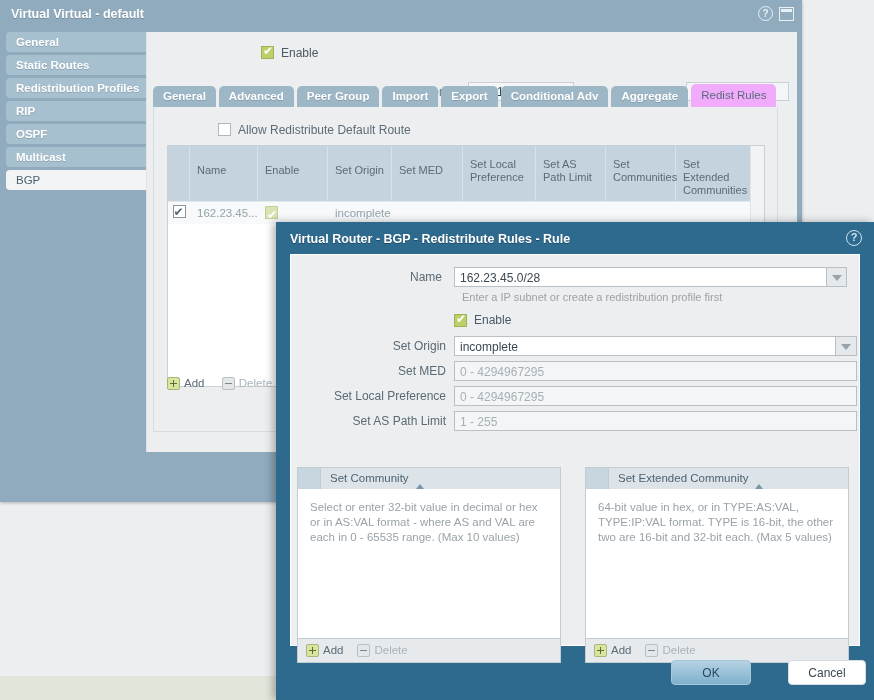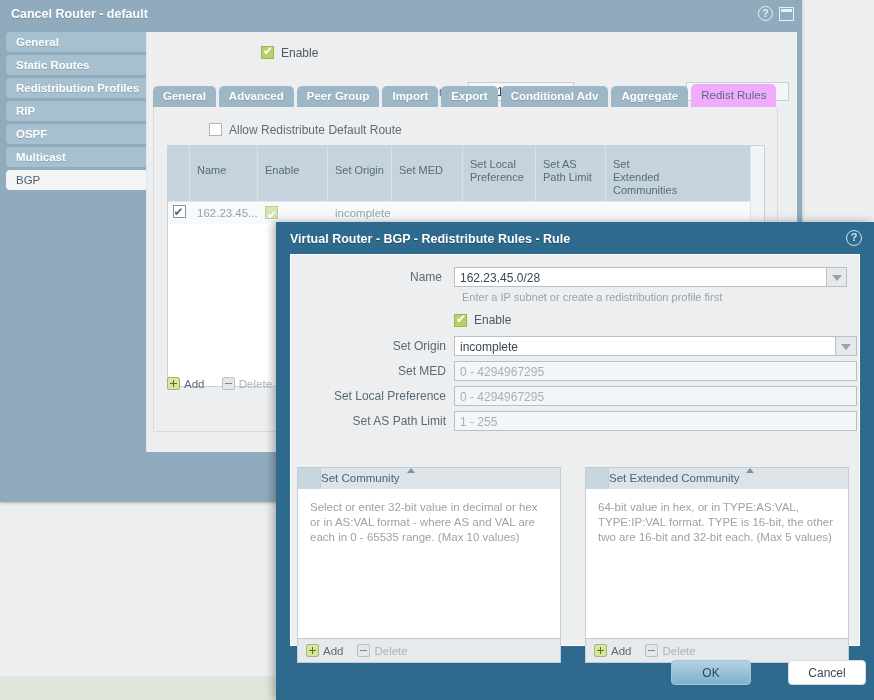--- a/index.html
+++ b/index.html
@@ -97,21 +97,21 @@
     border-radius: 5px 5px 0 0; box-sizing: border-box;
     text-shadow: 0 1px 0 rgba(0,0,0,.15);
   }
   .tab.active { background: #f0abfc; color: #5b6c78; font-weight: normal; text-shadow: none; height: 23px; line-height: 23px; }
 
   
   .tabcontent {
     position: absolute; left: 153px; top: 107px; width: 625px; height: 325px;
     background: #eceef0; border: 1px solid #d6dbde; border-top: none; box-sizing: border-box;
   }
-  .allow-row { position: absolute; left: 55px; top: 16px; }
+  .allow-row { position: absolute; left: 64px; top: 16px; }
   .allow-row .lbl { color: #5d6c76; font-size: 12px; margin-left: 7px; }
 
   
   .tbl { position: absolute; left: 13px; top: 38px; width: 598px; background: #ffffff; border: 1px solid #c8d2d9; box-sizing: border-box; }
   .tbl-head { display: flex; background: #c4d3dd; height: 55px; }
   .th {
     color: #5a6b78; font-size: 11px; padding: 18px 5px 0 7px; box-sizing: border-box;
     border-right: 1px solid #d7e2e9; line-height: 13px;
   }
   .th.multi { padding-top: 12px; }
@@ -120,21 +120,21 @@
   .td { font-size: 11.5px; color: #93a2ab; padding-left: 7px; box-sizing: border-box; height: 22px; line-height: 22px; }
   .td.sel { width: 22px; padding: 0; text-align: center; line-height: 20px; }
   .tbl-body-fill { height: 162px; background: #ffffff; }
   .tbl-scroll {
     position: absolute; right: 0; top: 0; width: 13px; height: 100%;
     background: #f1f3f4; border-left: 1px solid #dfe4e7;
   }
 
   
   .adbar { position: absolute; left: 13px; top: 270px; width: 598px; height: 22px; }
-  .adbtn { display: inline-flex; align-items: center; gap: 4px; margin-right: 14px; font-size: 11.5px; color: #5d6c76; }
+  .adbtn { display: inline-flex; align-items: flex-start; gap: 4px; margin-right: 14px; font-size: 11.5px; color: #5d6c76; }
   .adbtn.dis { color: #a9b4bb; }
   .plus-ico, .minus-ico {
     width: 13px; height: 13px; box-sizing: border-box; border-radius: 2px;
     display: inline-block; position: relative; border: 1px solid #a8b47a; background: #d8e59c;
   }
   .plus-ico::before, .plus-ico::after, .minus-ico::before {
     content:""; position:absolute; background:#5f6b35;
   }
   .plus-ico::before { left:5px; top:2px; width:1px; height:7px; }
   .plus-ico::after  { left:2px; top:5px; width:7px; height:1px; }
@@ -181,22 +181,22 @@
   .hint { position: absolute; color: #9aa3a9; font-size: 11px; }
 
   
   .cpanel {
     position: absolute; top: 212px; width: 264px; height: 196px;
     background: #eef1f3; border: 1px solid #c5ccd1; box-sizing: border-box;
   }
   .cpanel-head { display: flex; height: 21px; background: #dde4e9; border-bottom: 1px solid #c5ccd1; }
   .cpanel-head .hsel { width: 22px; background: #c7d5de; border-right: 1px solid #c5ccd1; }
   .cpanel-head .htitle {
-    flex: 1; color: #4f6271; font-size: 11.5px; line-height: 21px; 
-    display: flex; align-items: flex-start; gap: 7px;
+    flex: 1; color: #4f6271; font-size: 11.5px; line-height: 21px; padding-left: 9px;
+    display: flex; align-items: flex-end; gap: 7px;
   }
   .sort-up {
     width: 0; height: 0; border-left: 4px solid transparent; border-right: 4px solid transparent;
     border-bottom: 5px solid #7d95a6; display: inline-block;
   }
   .cpanel-body {
     position: absolute; left: 0; top: 21px; width: 100%; height: 150px;
     background: #ffffff; box-sizing: border-box;
   }
   .cpanel-body p {
@@ -223,21 +223,21 @@
 </style>
 </head>
 <body>
 
 <div id="root">
   <div class="page-bg-light"></div>
   <div class="page-bg-green"></div>
 
   <div class="vr-window">
     <div class="vr-titlebar">
-      <div class="vr-title">Cancel Router - default</div>
+      <div class="vr-title">Virtual Virtual - default</div>
       <div class="vr-titlebtns">
         <div class="ico-circ-q">?</div>
         <div class="ico-minbox"></div>
       </div>
     </div>
 
     <div class="vr-rail">
       <div class="rail-tab">General</div>
       <div class="rail-tab">Static Routes</div>
       <div class="rail-tab">Redistribution Profiles</div>
@@ -279,20 +279,21 @@
 
       <div class="tbl">
         <div class="tbl-head">
           <div class="th sel"></div>
           <div class="th" style="width:68px;">Name</div>
           <div class="th" style="width:70px;">Enable</div>
           <div class="th" style="width:64px;">Set Origin</div>
           <div class="th" style="width:71px;">Set MED</div>
           <div class="th multi" style="width:73px;">Set Local Preference</div>
           <div class="th multi" style="width:70px;">Set AS Path Limit</div>
+          <div class="th multi" style="width:70px;">Set Communities</div>
           <div class="th multi" style="width:76px; border-right:none;">Set Extended Communities</div>
         </div>
         <div class="tbl-row">
           <div class="td sel"><span class="cbx checked-grey"></span></div>
           <div class="td" style="width:68px;">162.23.45...</div>
           <div class="td" style="width:70px;"><span class="cbx checked-pale"></span></div>
           <div class="td" style="width:64px;">incomplete</div>
           <div class="td" style="width:71px;"></div>
           <div class="td" style="width:73px;"></div>
           <div class="td" style="width:70px;"></div>

